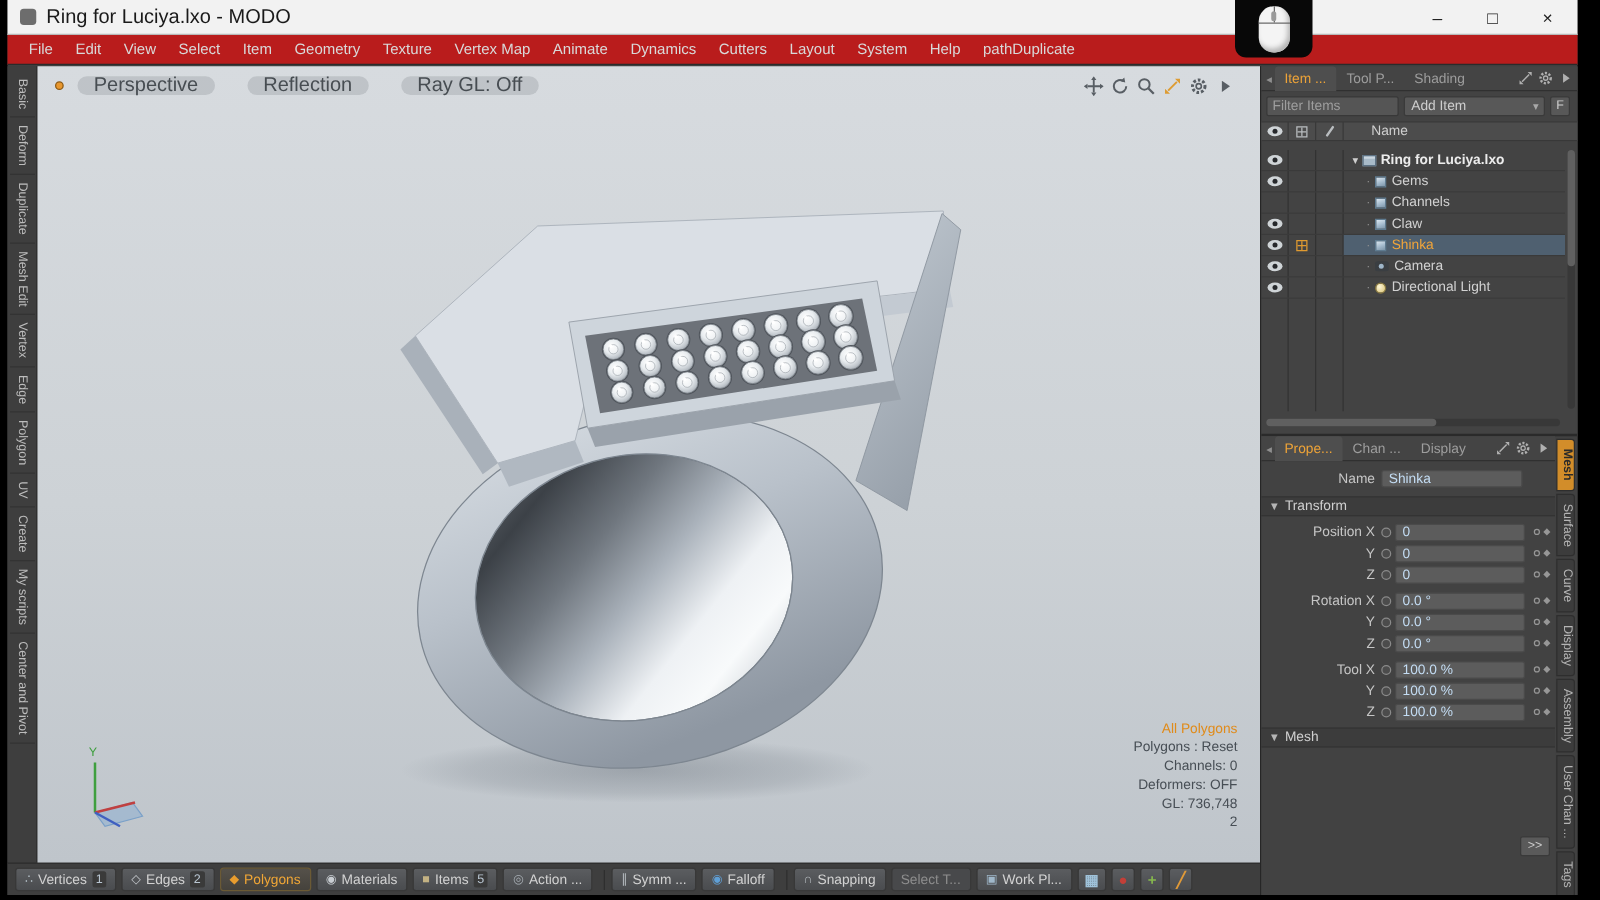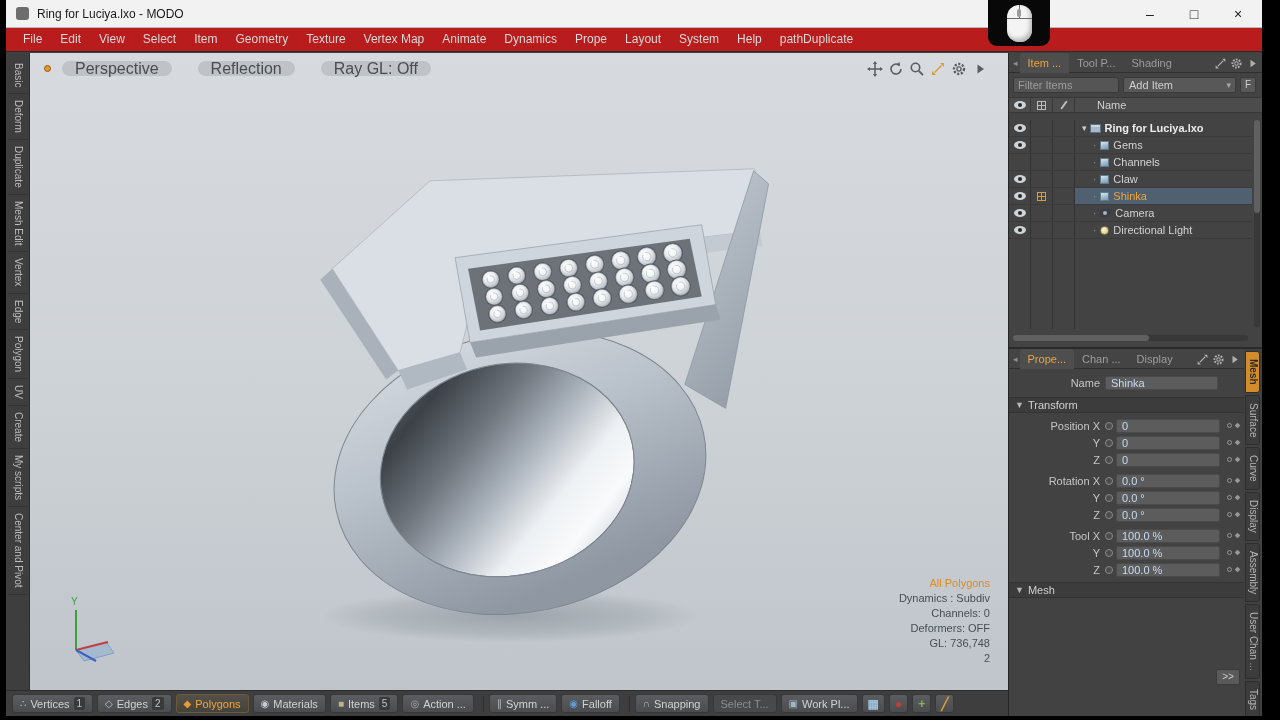--- a/index.html
+++ b/index.html
@@ -5,21 +5,21 @@
   html,body{margin:0;padding:0;width:1280px;height:720px;overflow:hidden;background:#000;
     font-family:"Liberation Sans",sans-serif;-webkit-font-smoothing:antialiased;}
   *{box-sizing:border-box;}
   .screen{position:relative;width:1280px;height:720px;background:#000;}
   .frame{position:absolute;left:6px;top:0;width:1256px;height:716px;background:#3f3f3f;}
 
   
   .titlebar{position:relative;height:28px;background:#f2f2f2;border-bottom:1px solid #b9b9b9;
     display:flex;align-items:center;}
   .app-ico{width:13px;height:13px;margin:0 8px 0 10px;background:#6d6d6d;border-radius:3px;}
-  .title-text{font-size:12px;color:#1a1a1a;}
+  .title-text{font-size:16px;color:#1a1a1a;}
   .win-controls{position:absolute;right:2px;top:0;height:28px;display:flex;}
   .wbtn{width:44px;height:28px;display:flex;align-items:center;justify-content:center;
     color:#222;font-size:14px;cursor:default;}
   .mouse-box{position:absolute;left:982px;top:0;width:62px;height:46px;background:#080808;
     border-radius:0 0 9px 9px;z-index:60;display:flex;align-items:center;justify-content:center;}
   .mouse-body{position:relative;width:25px;height:37px;background:#f4f4f4;border-radius:12px;
     box-shadow:inset -2px -3px 4px #b5b5b5;}
   .mouse-split{position:absolute;left:0;right:0;top:13px;height:1px;background:#6a6a6a;}
   .mouse-btnline{position:absolute;left:50%;top:0;width:1px;height:13px;background:#6a6a6a;}
   .mouse-wheel{position:absolute;left:50%;top:4px;width:4px;height:8px;margin-left:-2px;
@@ -209,21 +209,21 @@
         <div class="menu-item">File</div>
         <div class="menu-item">Edit</div>
         <div class="menu-item">View</div>
         <div class="menu-item">Select</div>
         <div class="menu-item">Item</div>
         <div class="menu-item">Geometry</div>
         <div class="menu-item">Texture</div>
         <div class="menu-item">Vertex Map</div>
         <div class="menu-item">Animate</div>
         <div class="menu-item">Dynamics</div>
-        <div class="menu-item">Prope</div>
+        <div class="menu-item">Cutters</div>
         <div class="menu-item">Layout</div>
         <div class="menu-item">System</div>
         <div class="menu-item">Help</div>
         <div class="menu-item">pathDuplicate</div>
       </div>
 
     <div class="content">
 
       <div class="center-wrap">
         <div class="center-top">
@@ -427,21 +427,21 @@
               <span class="nico">
                   <svg>
                     <use href="#i-tri"></use>
                   </svg>
                 </span>
             </div>
 
             <div class="vp-stats">
               <div class="sel">All Polygons</div>
               <div id="statLines">
-                  <div class="sline">Dynamics : Subdiv</div>
+                  <div class="sline">Polygons : Reset</div>
                   <div class="sline">Channels: 0</div>
                   <div class="sline">Deformers: OFF</div>
                   <div class="sline">GL: 736,748</div>
                   <div class="sline">2</div>
                 </div>
             </div>
 
             <svg class="axis-giz" width="70" height="70">
               <polygon points="20,58 50,50 58,61 28,69" fill="rgba(130,170,210,0.45)" stroke="#7aa0c8" stroke-width="1"></polygon>
               <line x1="20" y1="58" x2="20" y2="18" stroke="#3f9f3f" stroke-width="2"></line>

